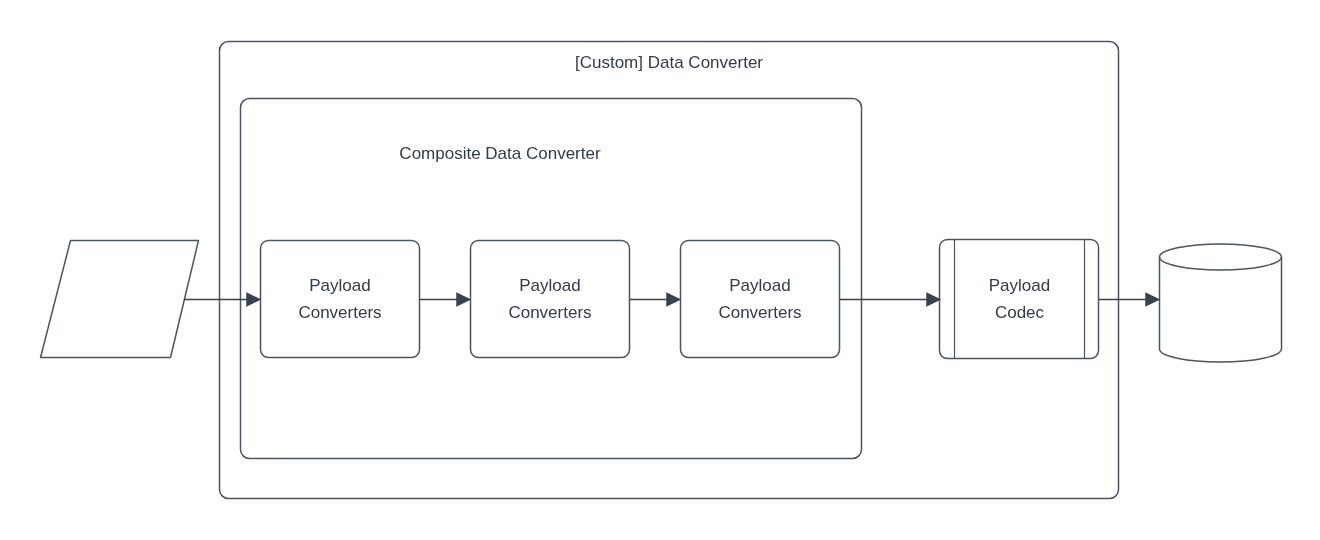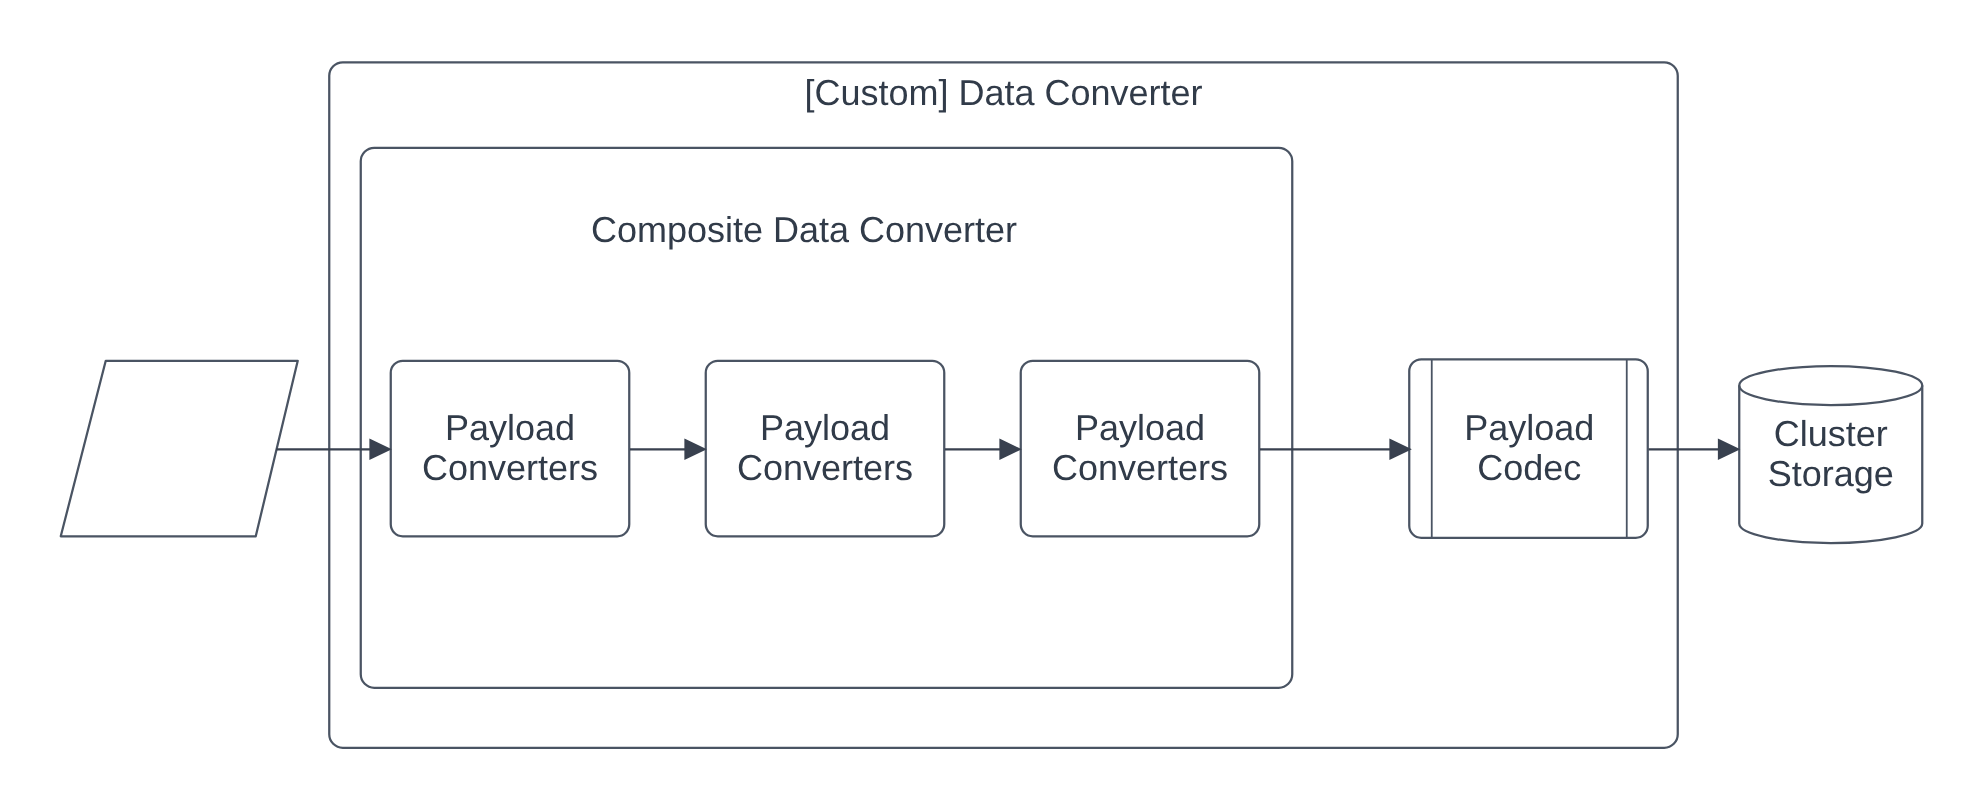--- a/index.html
+++ b/index.html
@@ -21,21 +21,21 @@
     left: 0;
     top: 0;
   }
   .label {
     position: absolute;
     display: flex;
     align-items: center;
     justify-content: center;
     text-align: center;
     white-space: pre-line;
-    font-size: 24px;
+    font-size: 17px;
     line-height: 27px;
     color: #313b49;
     pointer-events: none;
   }
   .title-label {
     align-items: flex-start;
   }
 </style>
 </head>
 <body>
@@ -82,31 +82,29 @@
       </g>
       <g>
         <line x1="1099" y1="299.5" x2="1146" y2="299.5"></line>
         <polygon points="1146,293.5 1158.5,299.5 1146,305.5"></polygon>
       </g>
     </g>
   </svg>
 
   <div class="label title-label" style="left:219px; top:49px; width:900px; height:27px;">[Custom] Data Converter</div>
 
-  <div class="label title-label" style="left:240px; top:140px; width:520px; height:27px;padding-left:36px;">Composite Data Converter</div>
+  <div class="label title-label" style="left:240px; top:140px; width:520px; height:27px;">Composite Data Converter</div>
 
 
   <div class="label" style="left:260px; top:240px; width:160px; height:118px;">Payload
 Converters</div>
 
   <div class="label" style="left:470px; top:240px; width:160px; height:118px;">Payload
 Converters</div>
 
   <div class="label" style="left:680px; top:240px; width:160px; height:118px;">Payload
 Converters</div>
 
   <div class="label" style="left:940px; top:239px; width:159px; height:120px;">Payload
 Codec</div>
 
-  <div class="label" style="left:1159px; top:248px; width:123px; height:110px;">Cluster
-Storage</div>
 
 </div>
 
 </body></html>

